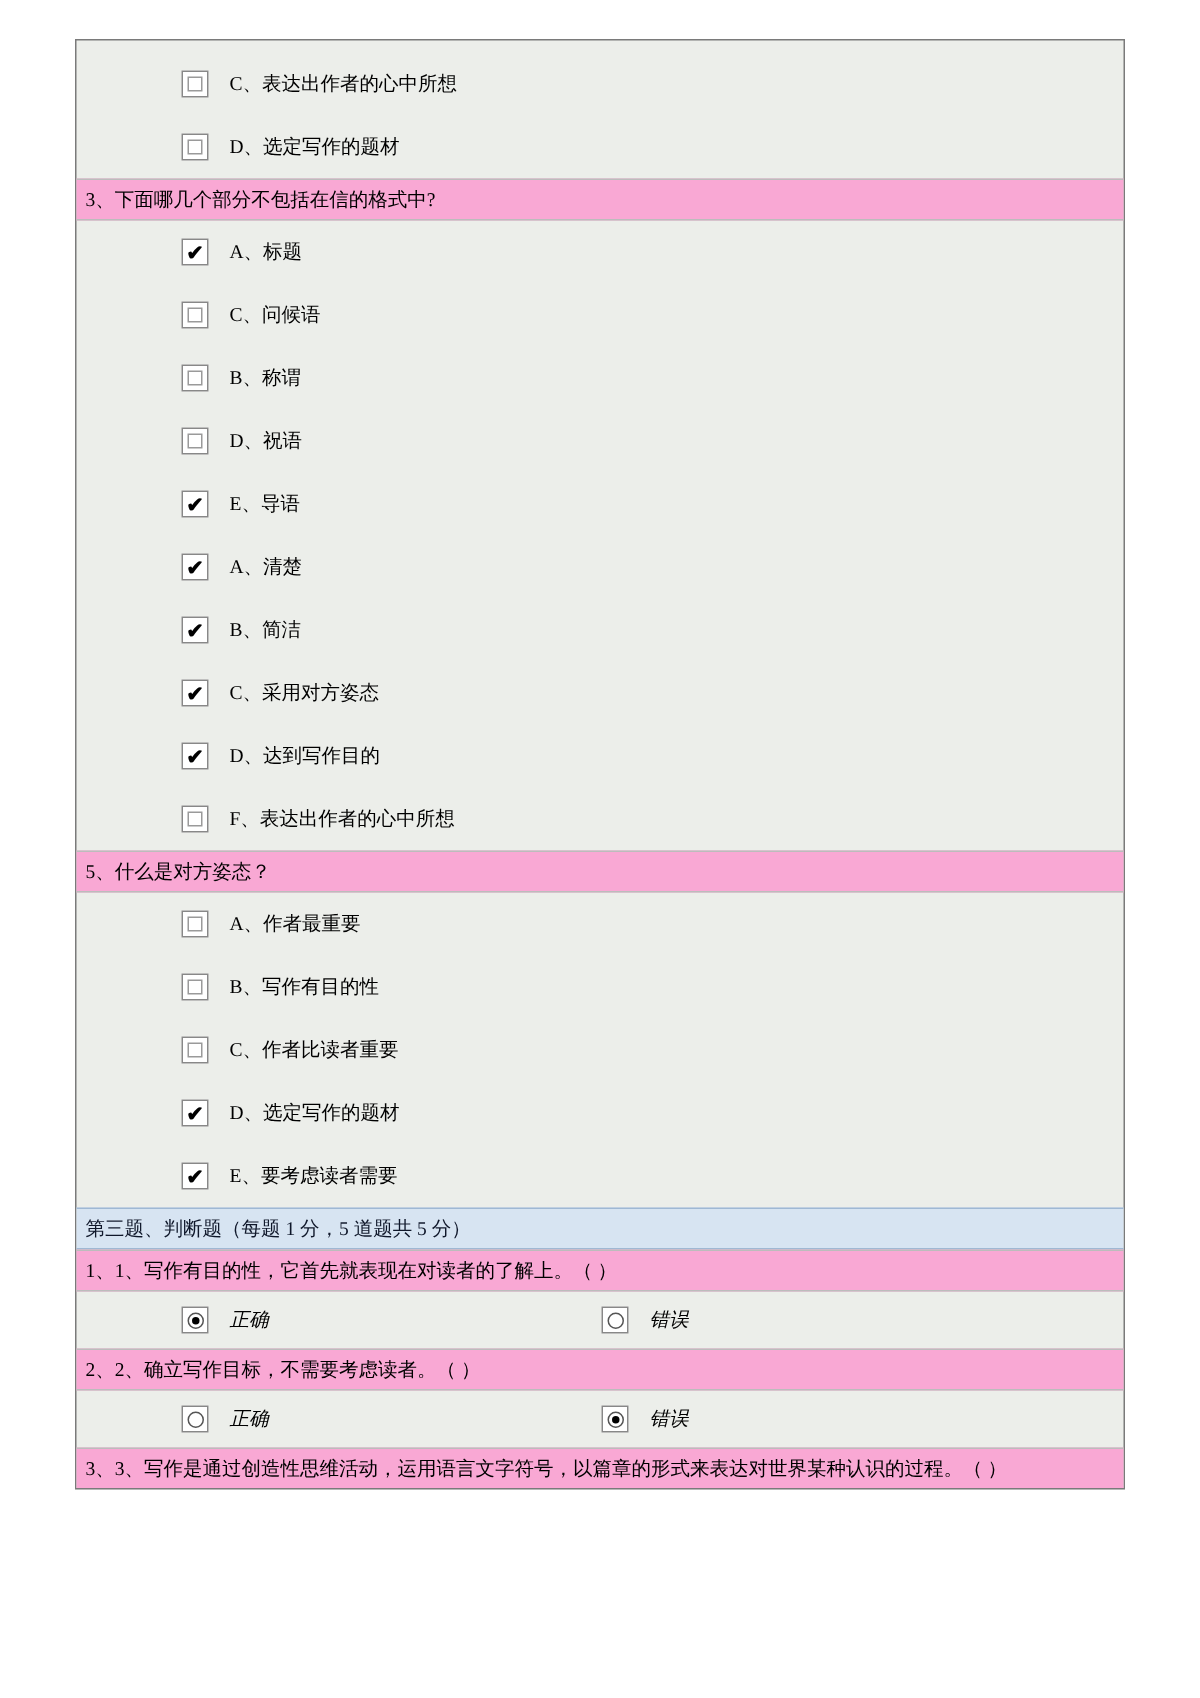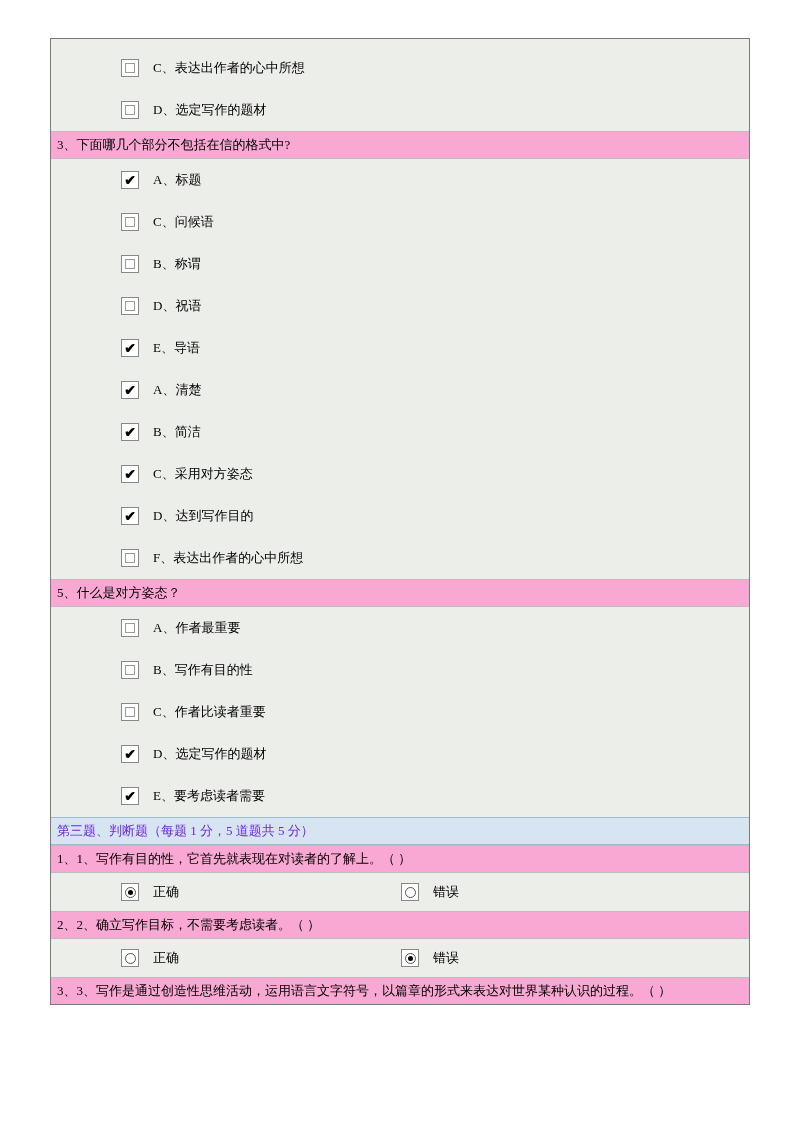--- a/index.html
+++ b/index.html
@@ -1,29 +1,29 @@
 <!DOCTYPE html>
 <html><head>
 <meta charset="utf-8">
 <style>
 * { box-sizing: border-box; margin: 0; padding: 0; }
 body { background: #fff; font-family: "SimSun", "宋体", serif; font-size: 13px; color: #000; }
-.page { width: 800px; margin: 0 auto; background: #fff; padding: 38px 50px; }
+.page { width: 800px; margin: 0 auto; background: #fff; padding: 26px 50px; }
 .outer { border: 1px solid #7a7a7a; background: #eceeea; }
 .question-row { background: #f9a8d4; border-top: 1px solid #bcbcbc; border-bottom: 1px solid #bcbcbc; padding: 4px 6px; }
 .option-row { display: flex; align-items: center; padding: 12px 0 12px 70px; }
 .checkbox-box { width: 18px; height: 18px; background: #fff; border: 1px solid #888; display: flex; align-items: center; justify-content: center; margin-right: 14px; flex-shrink: 0; }
 .checkbox-dim { width: 10px; height: 10px; border: 1px solid #9a9a9a; }
 .checkbox-check { font-size: 14px; line-height: 1; color: #000; font-family: Arial, sans-serif; font-weight: bold; }
 .radio-box { width: 18px; height: 18px; background: #fff; border: 1px solid #888; display: flex; align-items: center; justify-content: center; margin-right: 14px; flex-shrink: 0; }
 .radio-outer { width: 11px; height: 11px; border: 1px solid #555; border-radius: 50%; display: flex; align-items: center; justify-content: center; }
 .radio-dot { width: 5px; height: 5px; background: #000; border-radius: 50%; }
-.section-header { background: #d7e4f2; color: #6d28d9; border-top: 1px solid #9fb8d4; border-bottom: 1px solid #9fb8d4; padding: 4px 6px; font-family: "SimSun", serif; }
+.section-header { background: #d7e4f2; color: #0f172a; border-top: 1px solid #9fb8d4; border-bottom: 1px solid #9fb8d4; padding: 4px 6px; font-family: "SimSun", serif; }
 .tf-row { display: flex; align-items: center; padding: 10px 0 10px 70px; }
-.tf-cell { display: flex; align-items: center; width: 280px; }
+.tf-cell { display: flex; align-items: center; width: 280px; font-style: italic; }
 .opt-label { font-family: "SimSun", serif; }
 .first-block .option-row:first-child { padding-top: 20px; }
 </style>
 </head>
 <body>
 
 <div class="page">
   <div class="outer">
 
     <div class="first-block">

